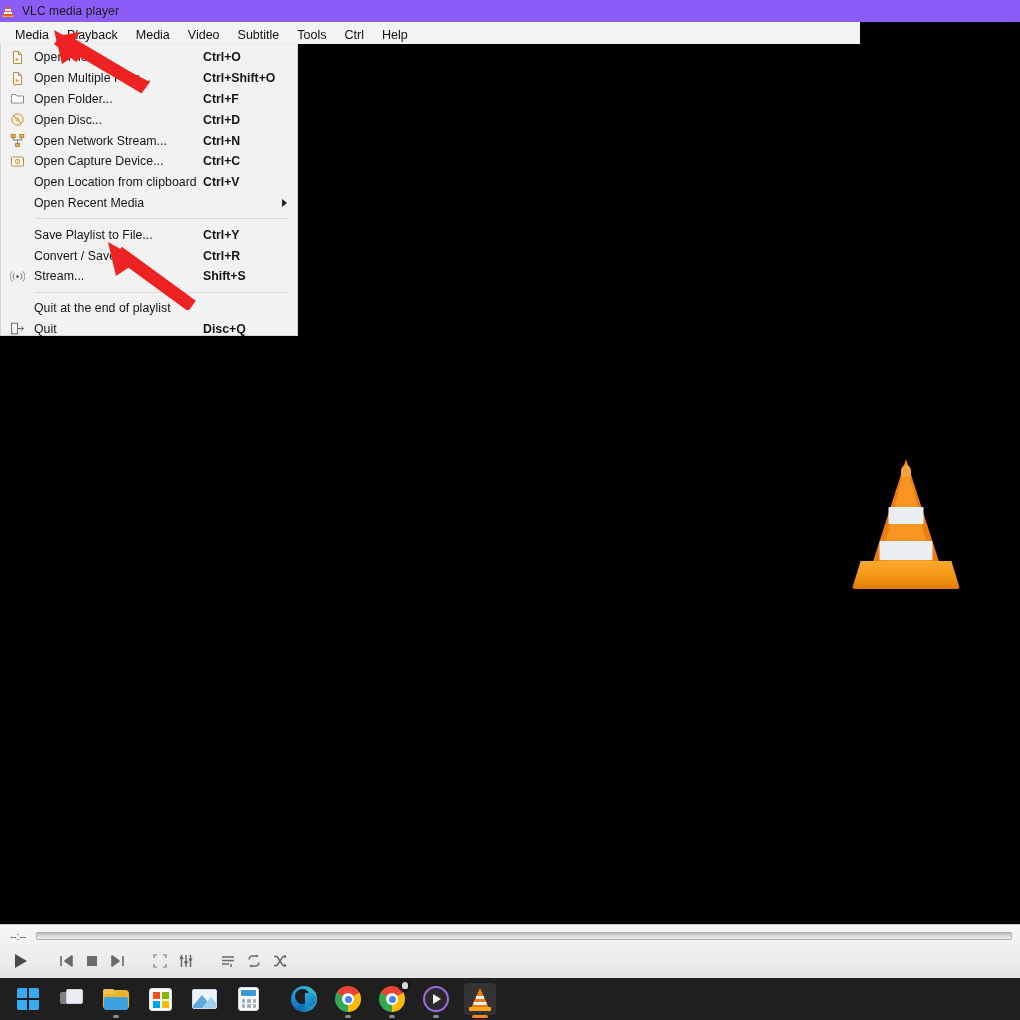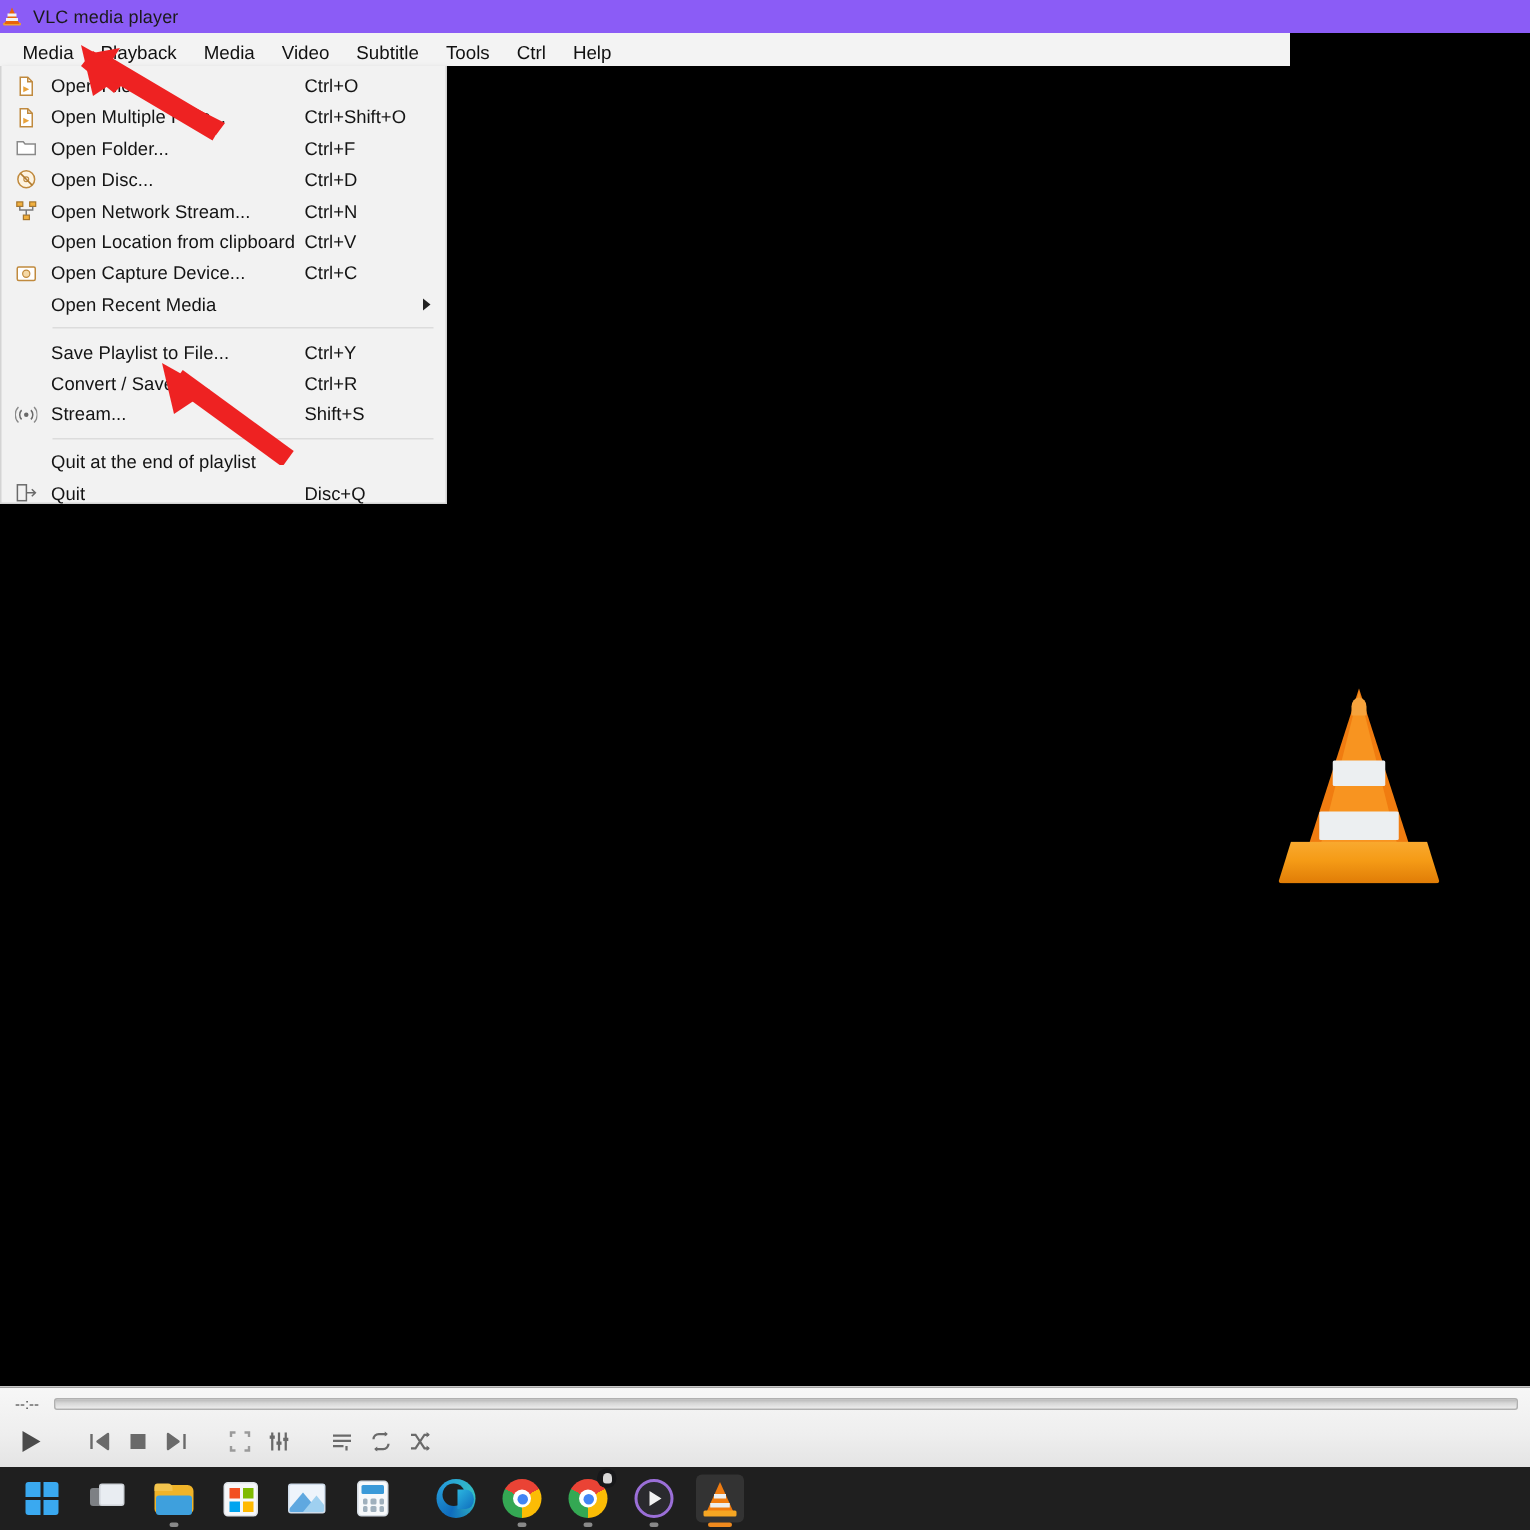--- a/index.html
+++ b/index.html
@@ -83,21 +83,21 @@
     background:#f2f2f2; border:1px solid #d4d4d4; border-top:none;
     box-shadow:1px 2px 4px rgba(0,0,0,.22);
     padding:3px 0;
   }
   .mrow {
     position:relative; display:flex; align-items:center;
     height:20.8px; padding:0 10px 0 0; cursor:default;
   }
   .mrow .ico { width:33px; flex:0 0 33px; display:flex; align-items:center; justify-content:center; }
   .mrow .lbl { flex:1; font-size:12.3px; color:#141414; white-space:nowrap; letter-spacing:.05px; }
-  .mrow .acc { font-size:12.3px; color:#141414; white-space:nowrap; width:84px; text-align:left; }
+  .mrow .acc { font-size:12.3px; color:#141414; white-space:nowrap; width:84px; text-align:left;font-weight:bold; }
   .mrow .arrowr {
     width:0;height:0;border-top:4px solid transparent;border-bottom:4px solid transparent;
     border-left:5px solid #222; margin-left:auto;
   }
   .msep { height:1px; background:#dcdcdc; margin:5px 8px 5px 34px; }
 
   
   .gi { width:15px; height:15px; position:relative; }
   .gi svg { display:block; }
 
@@ -323,36 +323,36 @@
           <rect x="5.6" y="10.4" width="4" height="3" fill="#f0b040" stroke="#a8762a" stroke-width=".8"></rect>
           <path d="M3.2 4.6v2.4h8.6V4.6M7.5 7v3.4" stroke="#7a7a7a" stroke-width="1" fill="none"></path>
         </svg>
           </span>
       </div>
       <div class="lbl">Open Network Stream...</div>
       <div class="acc">Ctrl+N</div>
     </div>
 
     <div class="mrow">
+      <div class="ico">
+        <span class="gi">
+            <svg width="15" height="15" viewBox="0 0 15 15">
+          <rect x="1.5" y="3" width="12" height="9" rx="1" fill="#fff" stroke="#c08a3e" stroke-width="1"></rect>
+          <circle cx="7.5" cy="7.5" r="2.4" fill="#f5d9a6" stroke="#c08a3e" stroke-width=".8"></circle>
+        </svg>
+          </span>
+      </div>
+      <div class="lbl">Open Capture Device...</div>
+      <div class="acc">Ctrl+C</div>
+    </div>
+
+    <div class="mrow">
       <div class="ico"></div>
       <div class="lbl">Open Location from clipboard</div>
       <div class="acc">Ctrl+V</div>
-    </div>
-
-    <div class="mrow">
-      <div class="ico">
-        <span class="gi">
-            <svg width="15" height="15" viewBox="0 0 15 15">
-          <rect x="1.5" y="3" width="12" height="9" rx="1" fill="#fff" stroke="#c08a3e" stroke-width="1"></rect>
-          <circle cx="7.5" cy="7.5" r="2.4" fill="#f5d9a6" stroke="#c08a3e" stroke-width=".8"></circle>
-        </svg>
-          </span>
-      </div>
-      <div class="lbl">Open Capture Device...</div>
-      <div class="acc">Ctrl+C</div>
     </div>
 
     <div class="mrow">
       <div class="ico"></div>
       <div class="lbl">Open Recent Media</div>
       <div class="arrowr"></div>
     </div>
 
     <div class="msep"></div>
 

